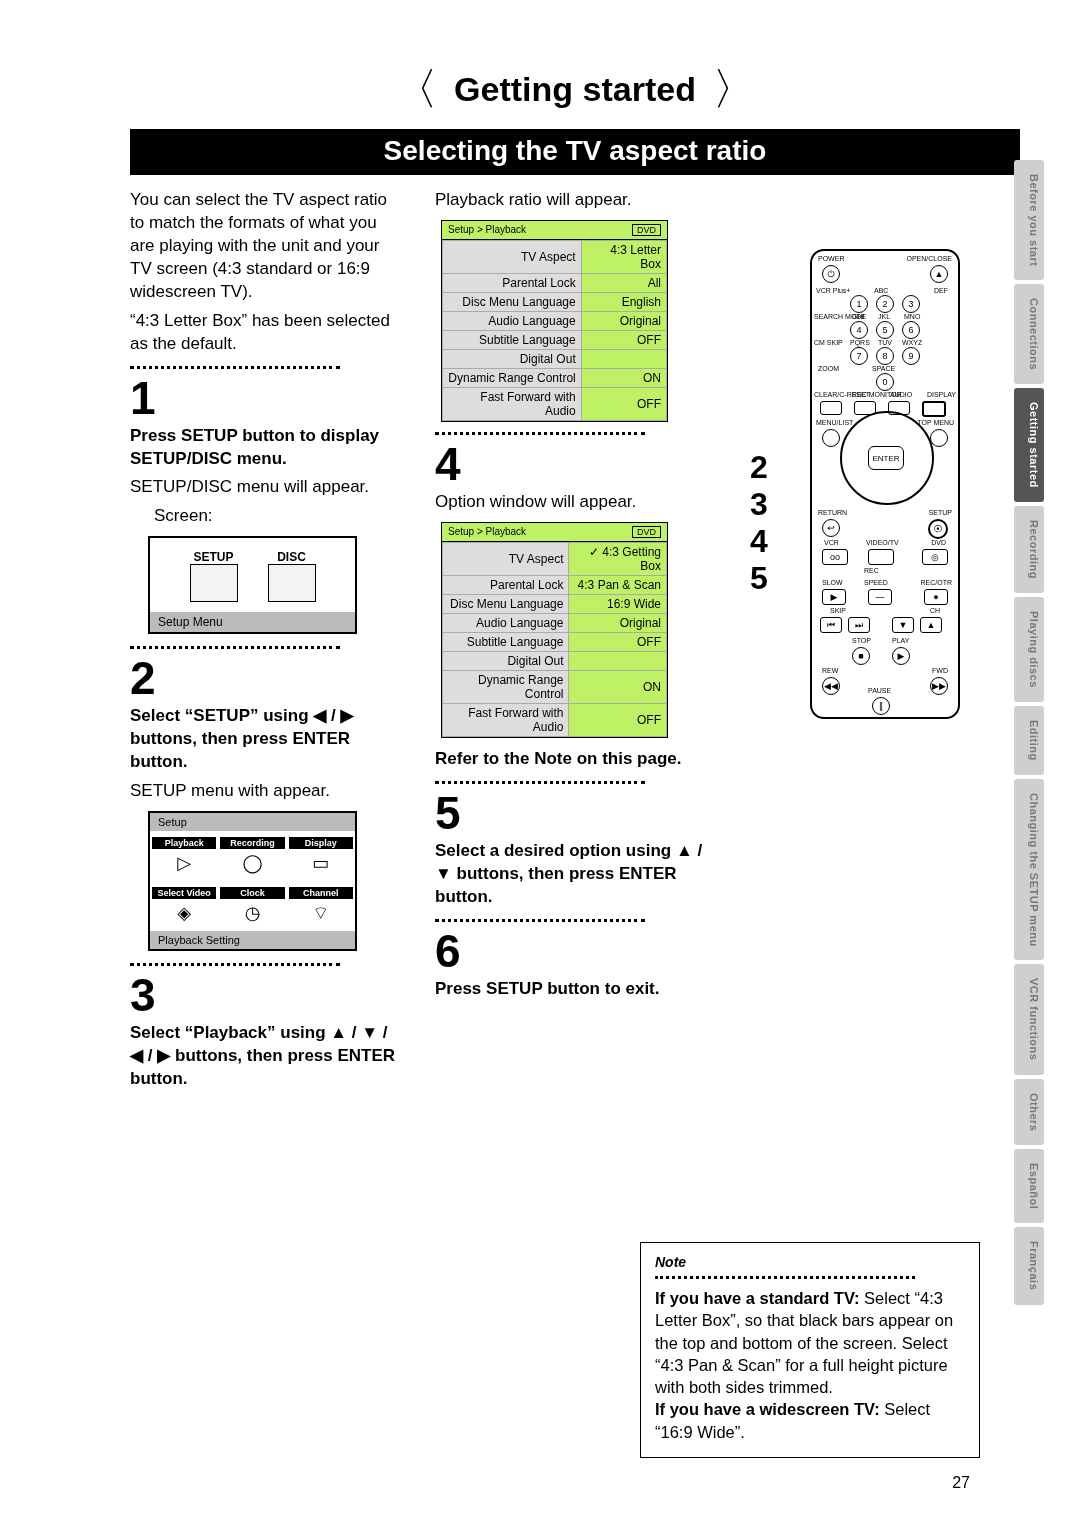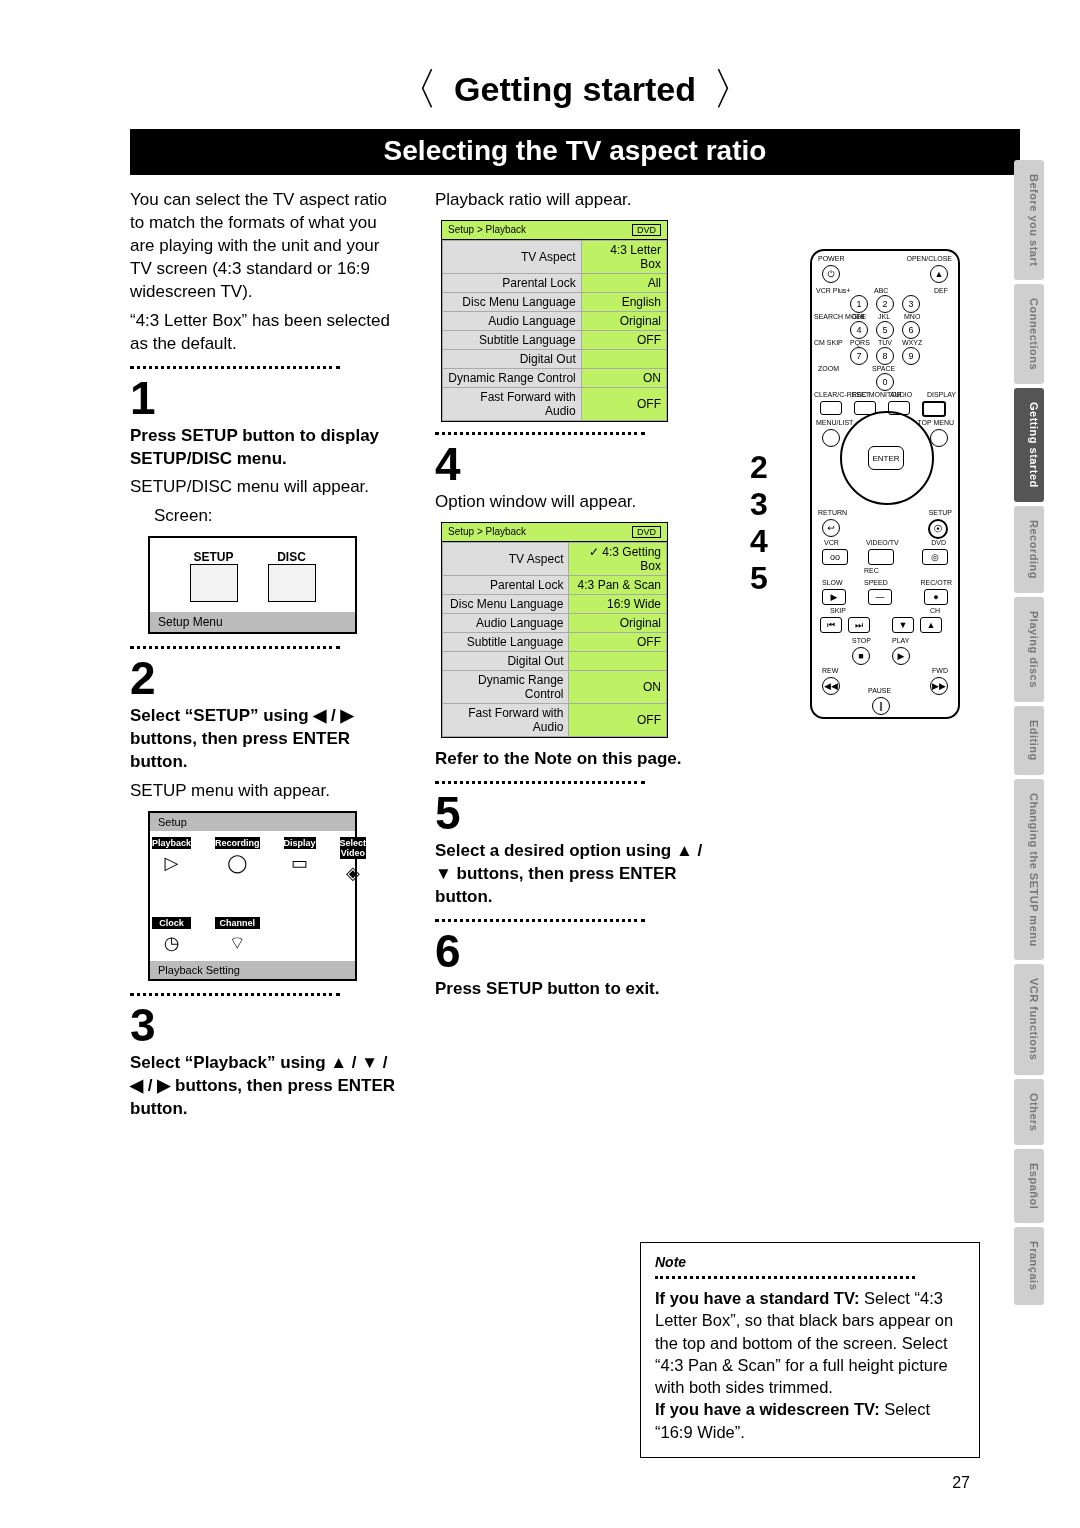--- a/index.html
+++ b/index.html
@@ -118,21 +118,21 @@
     padding:12px 10px 10px;
     display:flex; gap:30px; justify-content:center;
   }
   .panel .label { font-size:12px; font-weight:700; text-align:center; }
   .panel .icon-box { width:46px; height:36px; border:1px solid #000; background:#f3f3f3; }
   .panel .p-foot { background:#bbb; font-size:12px; padding:3px 8px; }
   .panel2 {
     width: 205px; margin:8px 0 12px 18px; border:2px solid #000; background:#fff;
   }
   .panel2 .p-hdr { background:#bbb; font-size:11px; padding:3px 8px; }
-  .panel2 .p-grid { display:grid; grid-template-columns:1fr 1fr 1fr 1fr;gap:20px; }
+  .panel2 .p-grid { display:grid; grid-template-columns:1fr 1fr 1fr; }
   .panel2 .p-cell { padding:6px 2px 4px; text-align:center; }
   .panel2 .p-cell .cap { font-size:9px; font-weight:700; background:#000; color:#fff; padding:1px 0; }
   .panel2 .p-cell .glyph { height:28px; display:flex; align-items:center; justify-content:center; font-size:18px; }
   .panel2 .p-foot { background:#bbb; font-size:11px; padding:3px 8px; }
   
   .remote {
     width: 150px;
     height: 470px;
     border: 2px solid #000;
     border-radius: 14px;

